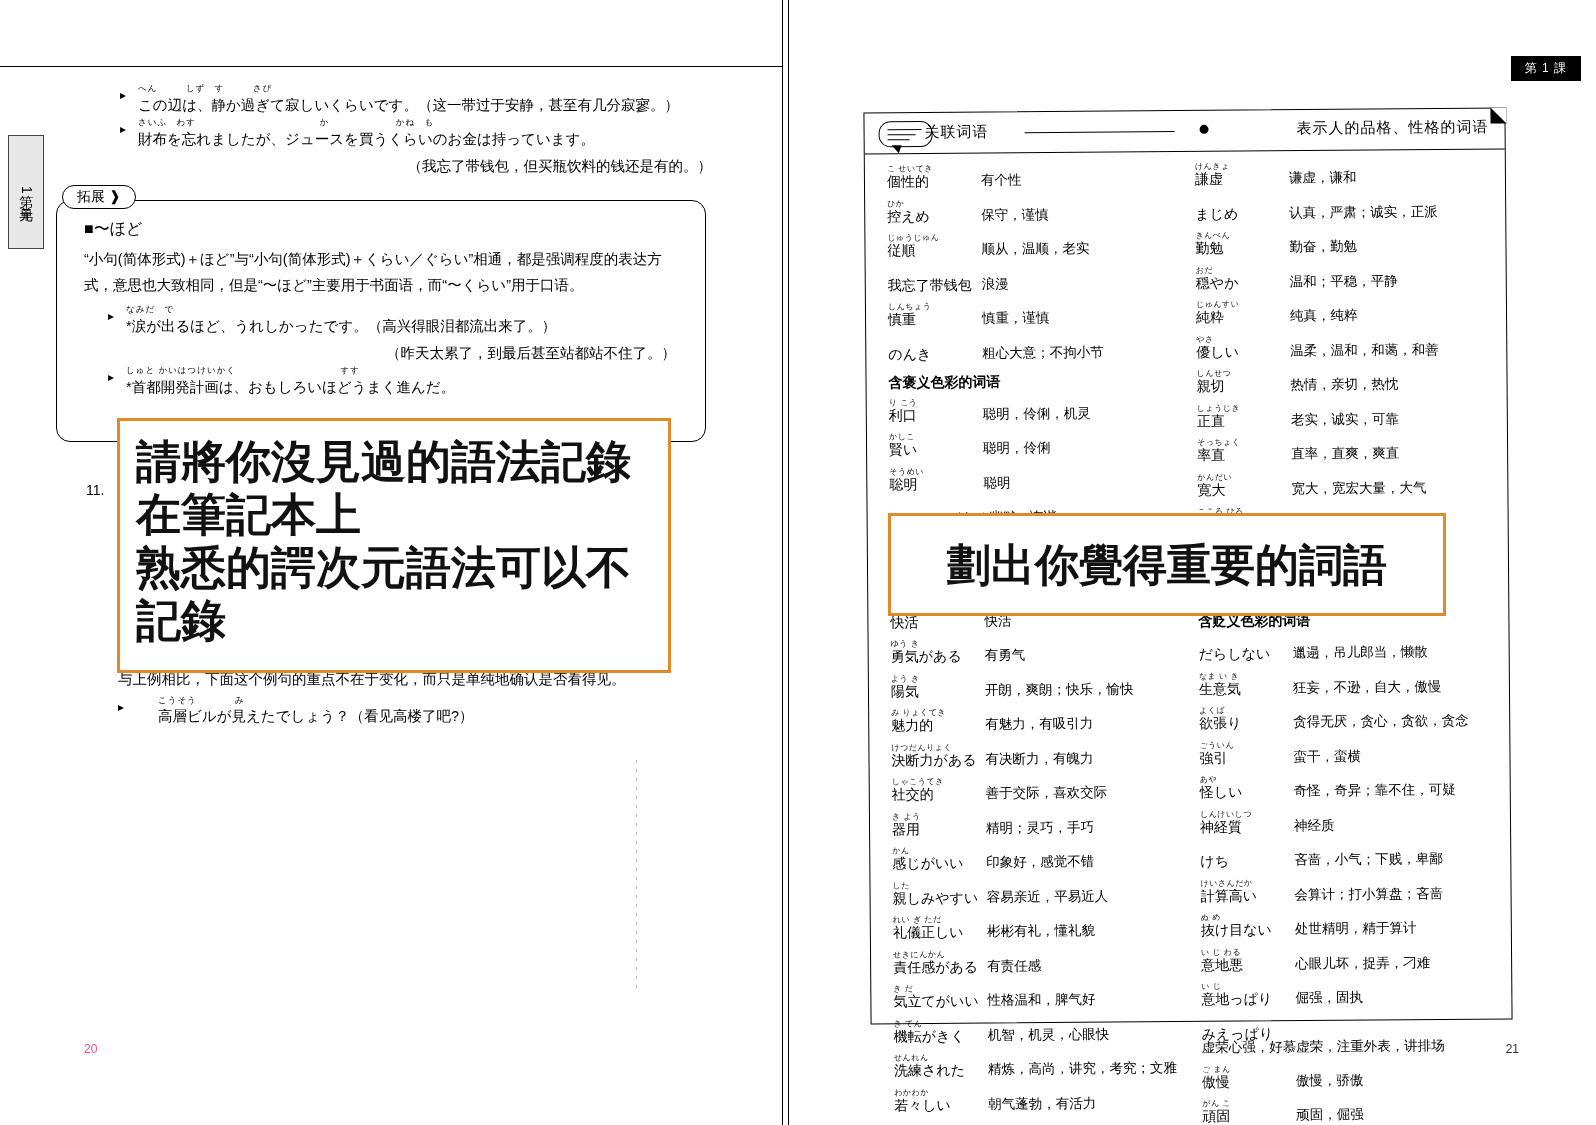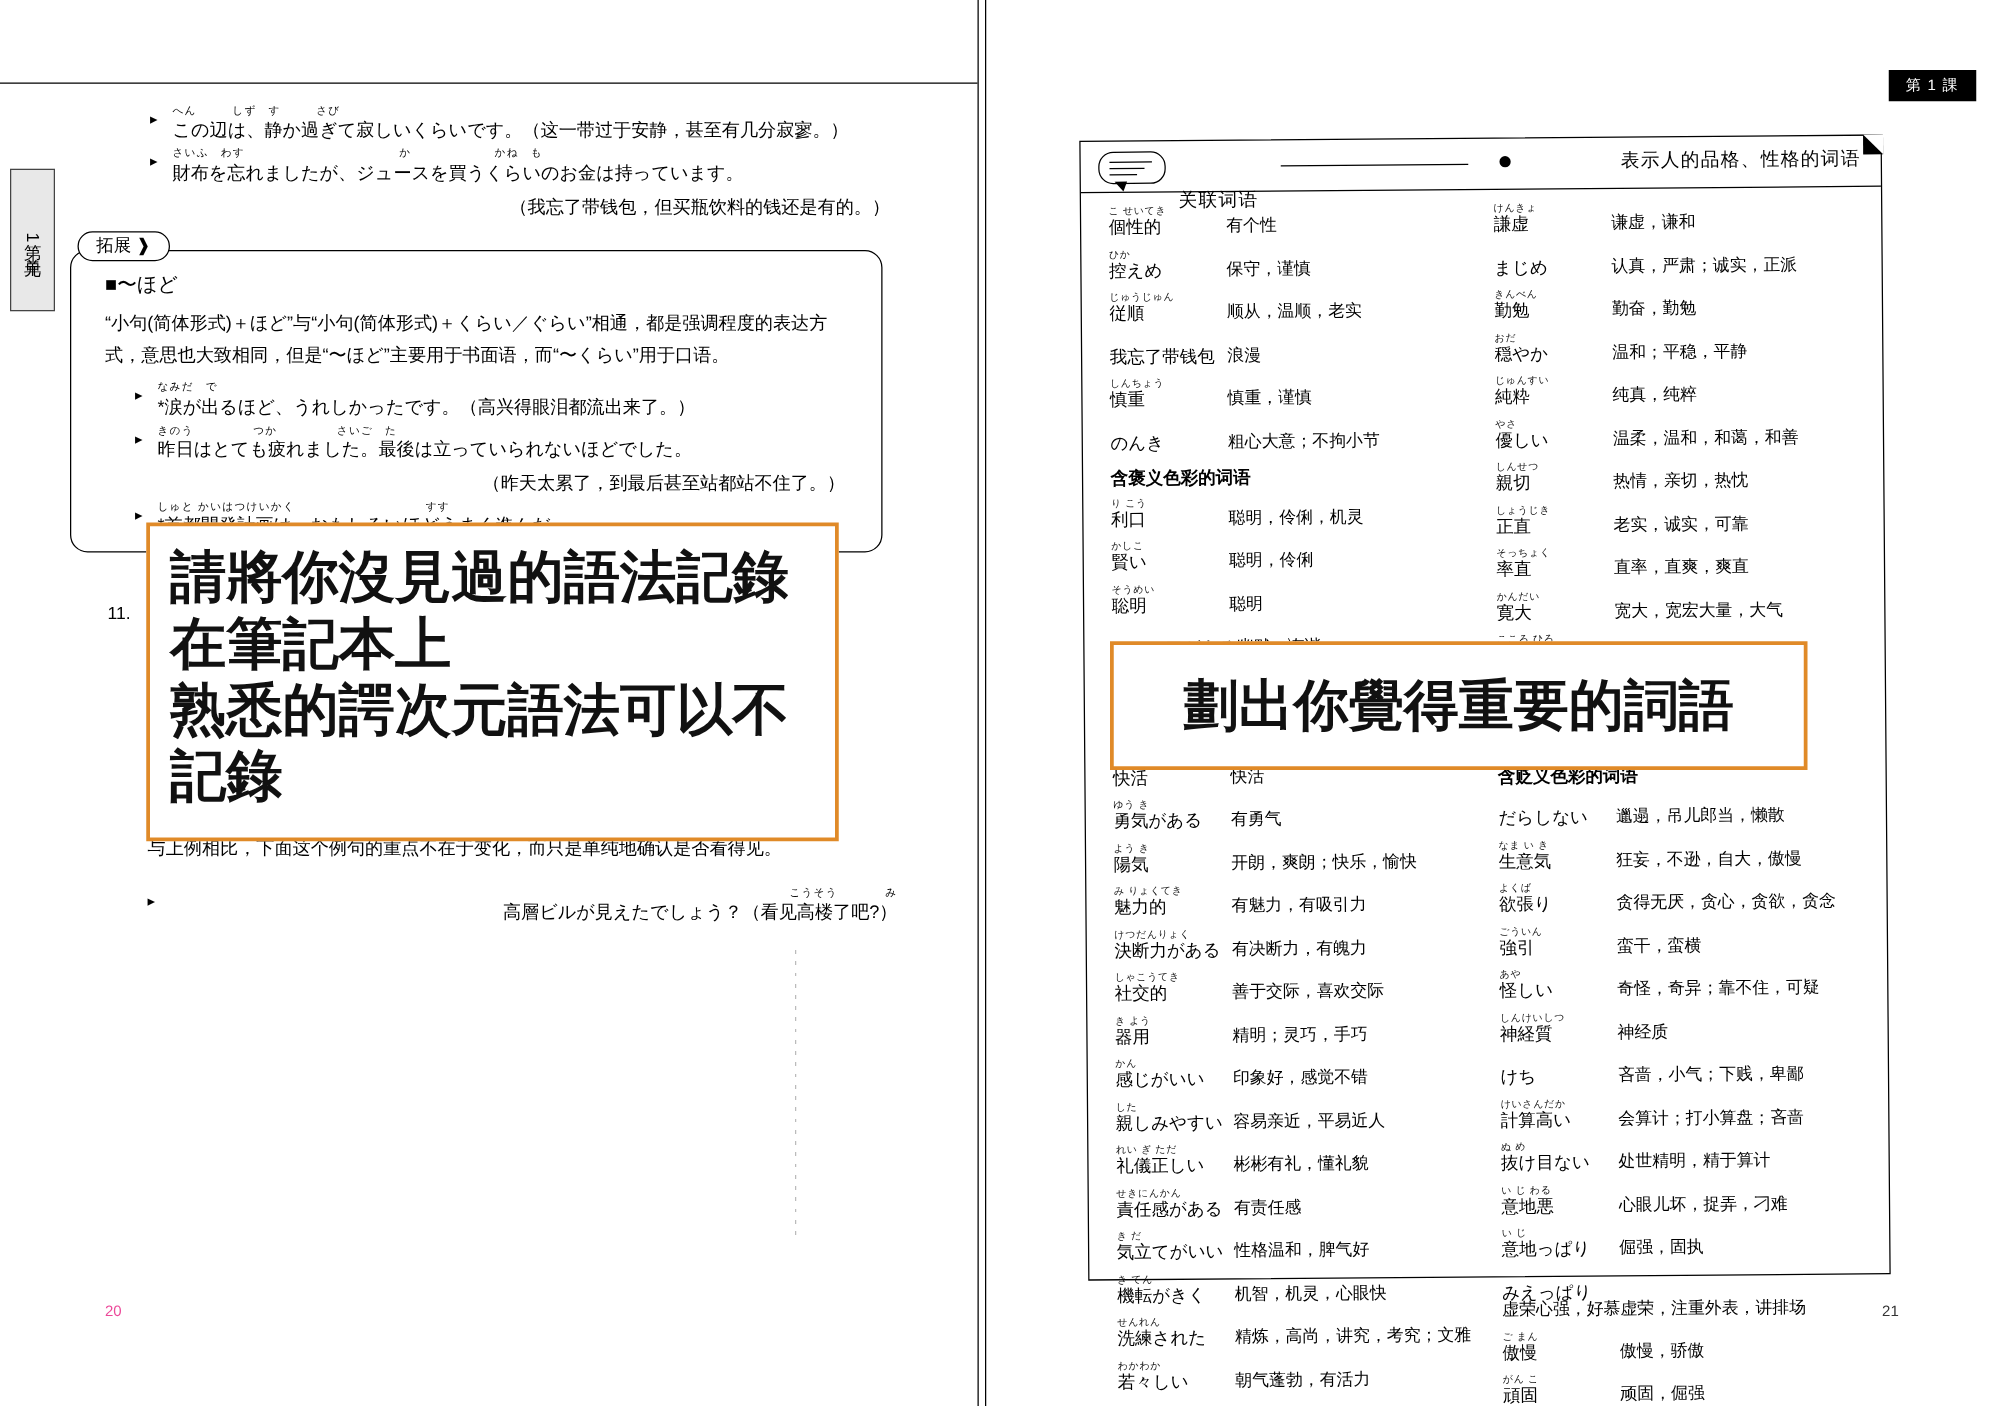--- a/index.html
+++ b/index.html
@@ -55,21 +55,21 @@
   .voc-card:after{content:"";position:absolute;right:-1.5px;top:-1.5px;border-width:0 16px 16px 0;
     border-style:solid;border-color:#fff #fff #000 #000;}
   .voc-header{position:absolute;left:0;right:0;top:0;height:40px;border-bottom:1px solid #000;}
   .speech{position:absolute;left:14px;top:8px;width:52px;height:24px;border:1.4px solid #000;border-radius:12px;}
   .speech:after{content:"";position:absolute;left:12px;bottom:-7px;width:0;height:0;
     border-left:7px solid transparent;border-right:3px solid transparent;border-top:8px solid #000;}
   .speech i{position:absolute;display:block;height:1.4px;background:#000;}
   .speech i:nth-child(1){left:8px;top:7px;width:34px;}
   .speech i:nth-child(2){left:8px;top:12px;width:28px;}
   .speech i:nth-child(3){left:8px;top:17px;width:22px;}
-  .voc-h-label{position:absolute;left:78px;top:10px;font-size:15px;letter-spacing:1px;margin-top:28px;}
+  .voc-h-label{position:absolute;left:60px;top:10px;font-size:15px;letter-spacing:1px;}
   .voc-h-rule{position:absolute;left:160px;right:330px;top:20px;border-top:1.2px solid #000;}
   .voc-h-dot{position:absolute;right:296px;top:14px;width:9px;height:9px;border-radius:50%;background:#000;}
   .voc-h-title{position:absolute;right:16px;top:9px;font-size:15px;letter-spacing:1px;}
 
   .col{position:absolute;top:52px;font-size:13.5px;line-height:1;}
   .col-left{left:22px;width:300px;}
   .col-right{left:330px;width:296px;}
   .entry{position:relative;margin-bottom:11.5px;min-height:22px;}
   .entry .rb{display:block;font-size:8px;letter-spacing:0.5px;line-height:1;margin-bottom:1px;color:#111;}
   .entry .jp{display:inline-block;min-width:94px;font-size:14px;vertical-align:top;}
@@ -113,38 +113,34 @@
     </div>
     <div class="tak-box"></div>
     <div class="tak-body">
       <div class="tak-head">■〜ほど</div>
       <div class="para">“小句(简体形式)＋ほど”与“小句(简体形式)＋くらい／ぐらい”相通，都是强调程度的表达方式，意思也大致相同，但是“〜ほど”主要用于书面语，而“〜くらい”用于口语。</div>
       <div style="margin-top:6px;padding-left:24px;">
         <div class="bullet-line">
           <span class="ruby">なみだ　で</span>
           <span>*涙が出るほど、うれしかったです。（高兴得眼泪都流出来了。）</span>
         </div>
-        <div class="bullet-line">
-          <span class="ruby">きのう　　　　　つか　　　　　さいご　た</span>
-          <span>昨日はとても疲れました。最後は立っていられないほどでした。</span>
-        </div>
         <div class="indent-right">（昨天太累了，到最后甚至站都站不住了。）</div>
         <div class="bullet-line">
           <span class="ruby">しゅと かいはつけいかく　　　　　　　　　　　すす</span>
           <span>*首都開発計画は、おもしろいほどうまく進んだ。</span>
         </div>
       </div>
     </div>
 
     <div class="num-11">11.</div>
     <div class="tail-1">了。）</div>
 
     <div class="tail-2">
       <div>与上例相比，下面这个例句的重点不在于变化，而只是单纯地确认是否看得见。</div>
-      <div class="bullet-line" style="margin-top:16px;padding-left:40px;text-align:right;">
+      <div class="bullet-line" style="margin-top:2px;padding-left:40px;">
         <span class="ruby">こうそう　　　　み</span>
         <span>高層ビルが見えたでしょう？（看见高楼了吧?）</span>
       </div>
     </div>
 
     <div class="gutter-dots"></div>
     <div class="pg-num-left">20</div>
   </div>
 
   <div class="page page-right">

